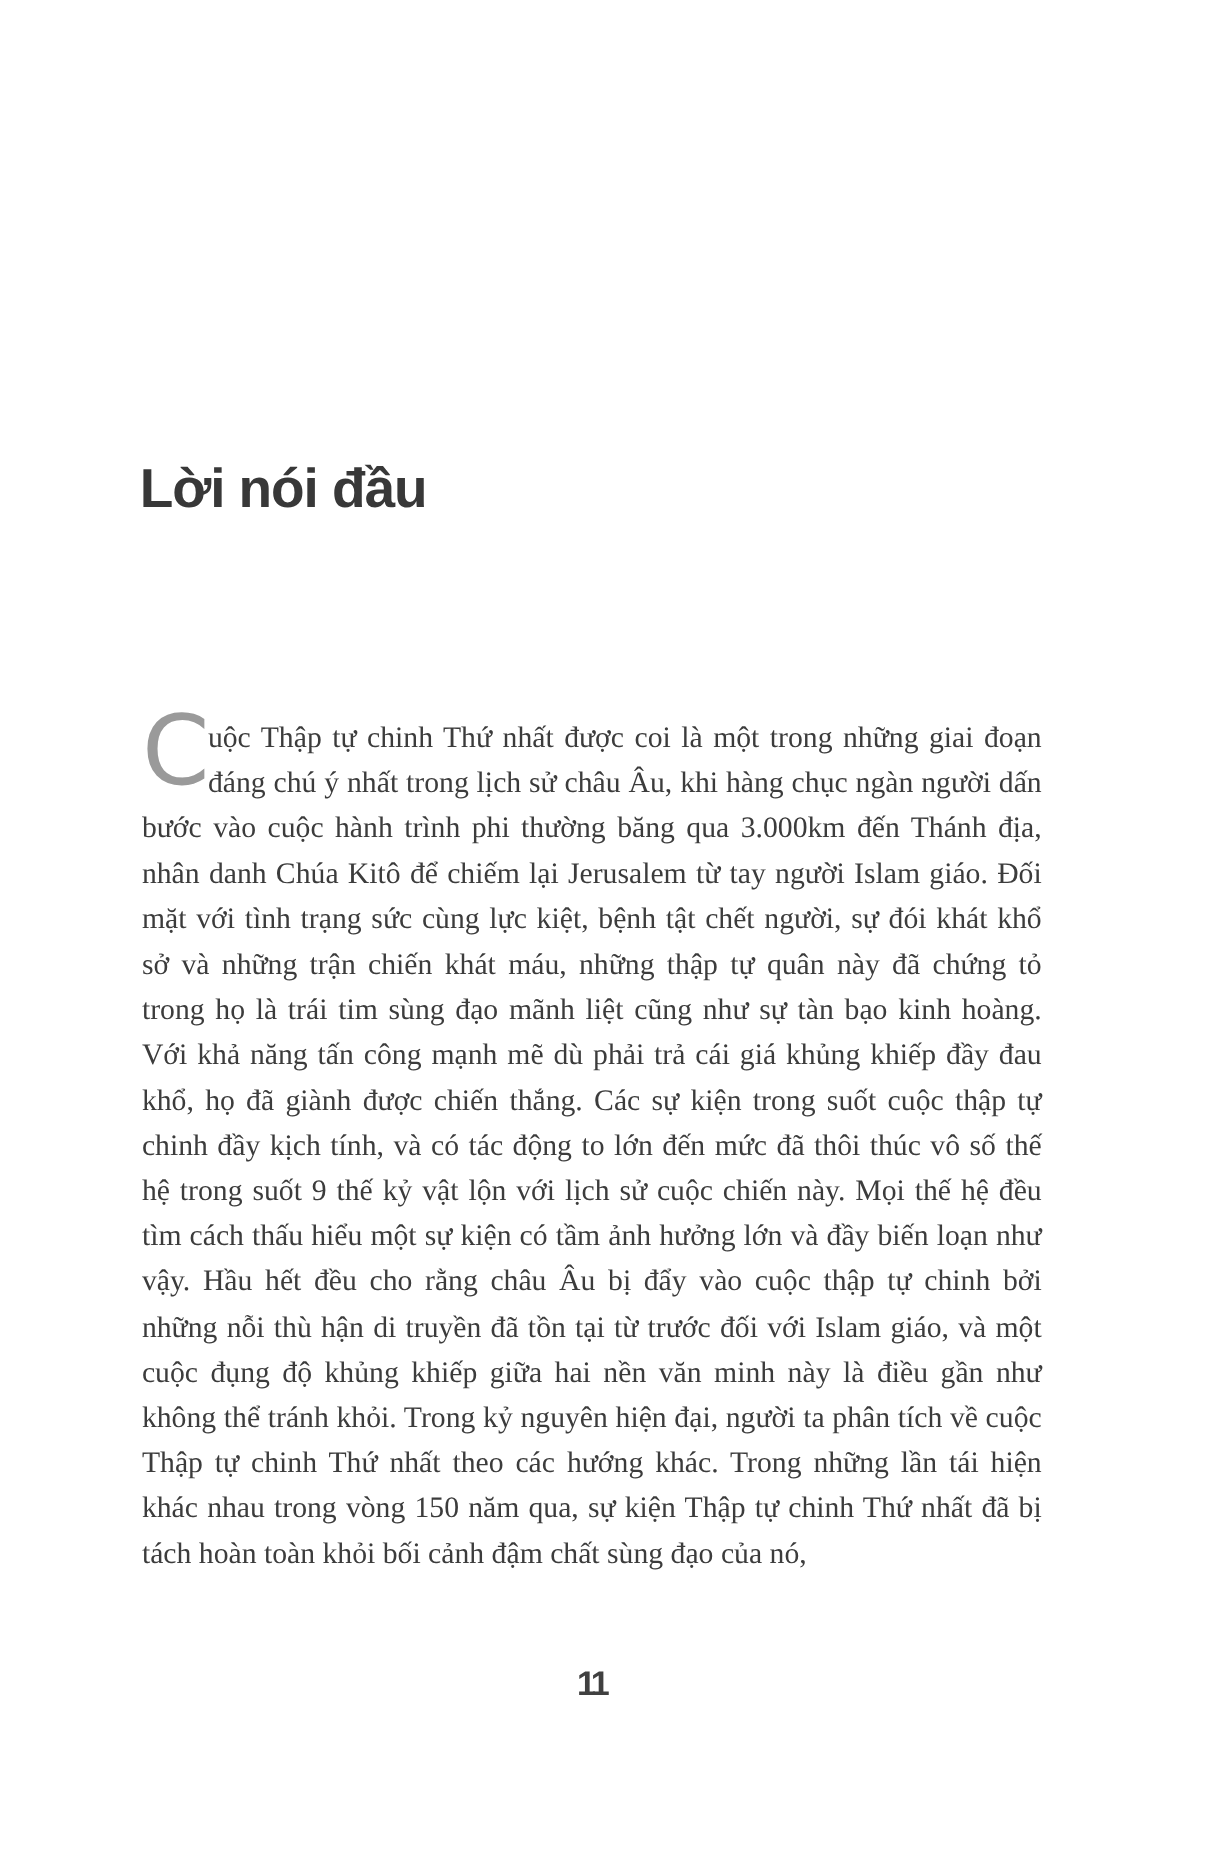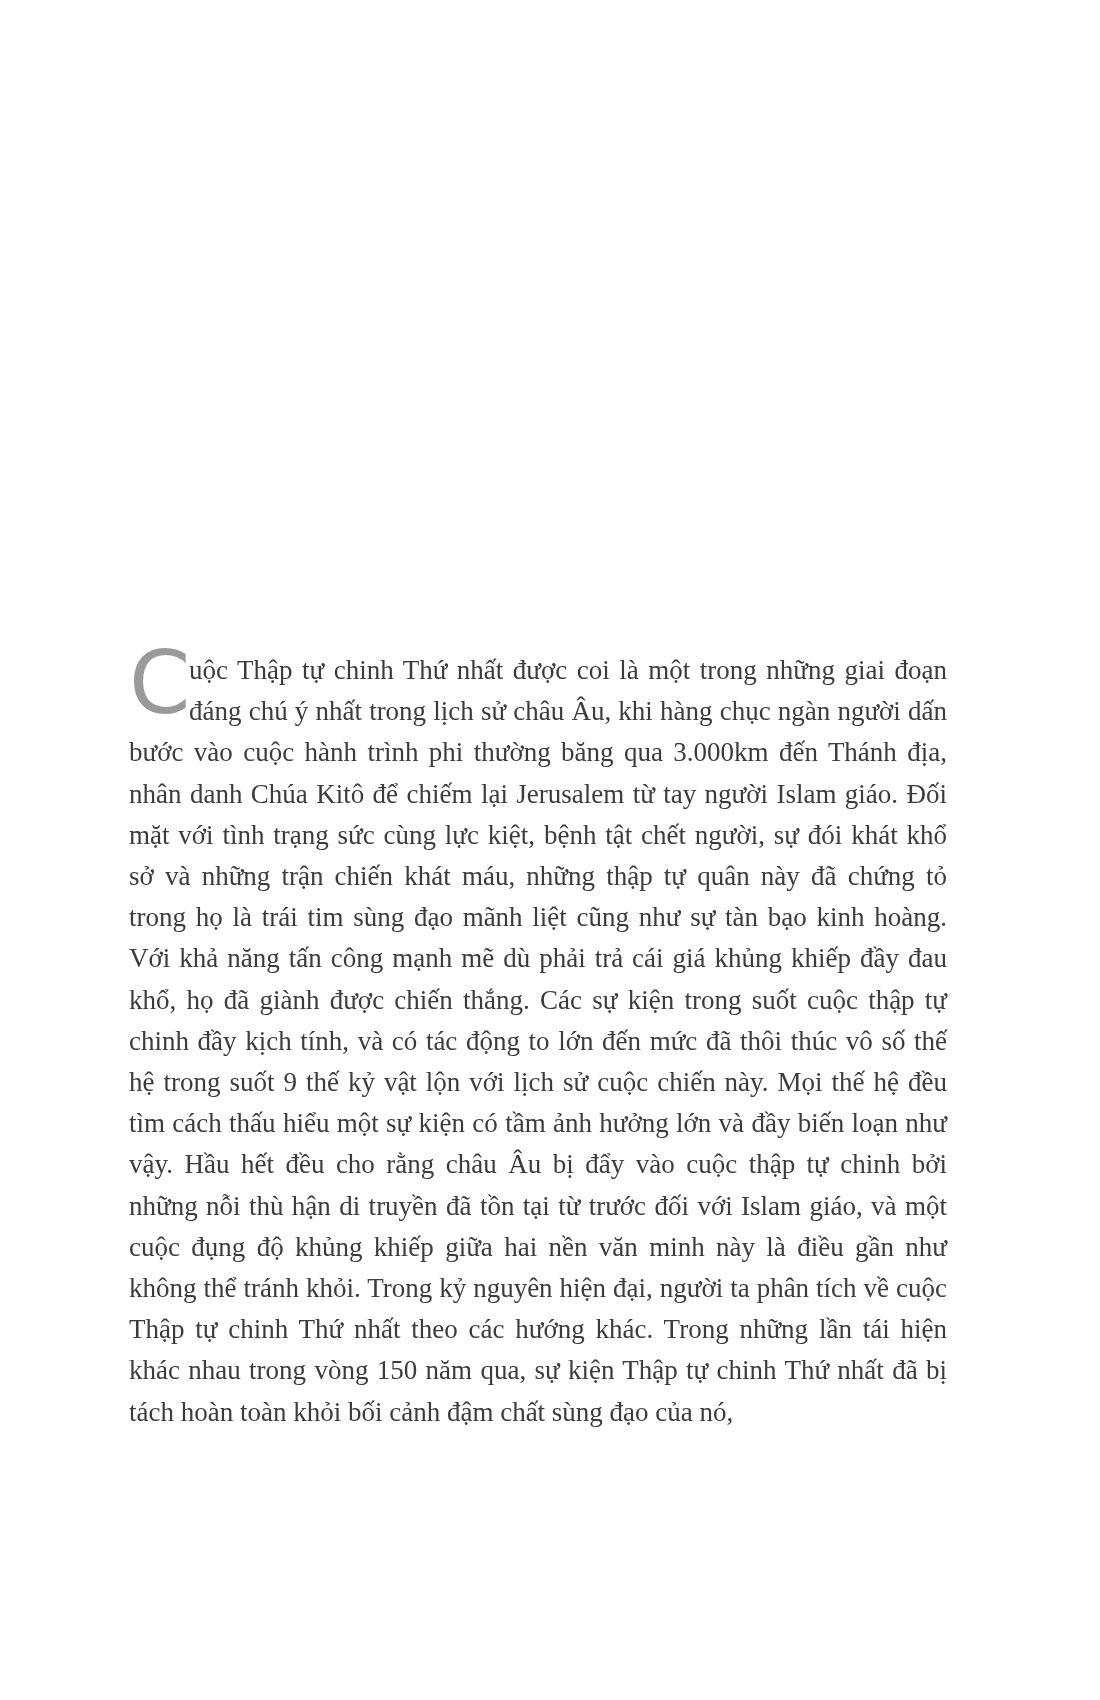--- a/index.html
+++ b/index.html
@@ -59,17 +59,19 @@
       line-height: 34px;
       letter-spacing: -3px;
       color: #404040;
     }
   </style>
 </head>
 <body>
 
 <div class="page">
 
+  <h1 class="chapter-title">Lời nói đầu</h1>
 
   <div class="body-text"><span class="drop-cap">C</span><span>uộc Thập tự chinh Thứ nhất được coi là một trong những giai đoạn đáng chú ý nhất trong lịch sử châu Âu, khi hàng chục ngàn người dấn bước vào cuộc hành trình phi thường băng qua 3.000km đến Thánh địa, nhân danh Chúa Kitô để chiếm lại Jerusalem từ tay người Islam giáo. Đối mặt với tình trạng sức cùng lực kiệt, bệnh tật chết người, sự đói khát khổ sở và những trận chiến khát máu, những thập tự quân này đã chứng tỏ trong họ là trái tim sùng đạo mãnh liệt cũng như sự tàn bạo kinh hoàng. Với khả năng tấn công mạnh mẽ dù phải trả cái giá khủng khiếp đầy đau khổ, họ đã giành được chiến thắng. Các sự kiện trong suốt cuộc thập tự chinh đầy kịch tính, và có tác động to lớn đến mức đã thôi thúc vô số thế hệ trong suốt 9 thế kỷ vật lộn với lịch sử cuộc chiến này. Mọi thế hệ đều tìm cách thấu hiểu một sự kiện có tầm ảnh hưởng lớn và đầy biến loạn như vậy. Hầu hết đều cho rằng châu Âu bị đẩy vào cuộc thập tự chinh bởi những nỗi thù hận di truyền đã tồn tại từ trước đối với Islam giáo, và một cuộc đụng độ khủng khiếp giữa hai nền văn minh này là điều gần như không thể tránh khỏi. Trong kỷ nguyên hiện đại, người ta phân tích về cuộc Thập tự chinh Thứ nhất theo các hướng khác. Trong những lần tái hiện khác nhau trong vòng 150 năm qua, sự kiện Thập tự chinh Thứ nhất đã bị tách hoàn toàn khỏi bối cảnh đậm chất sùng đạo của nó,</span></div>
 
+  <div class="page-number">11</div>
 
 </div>
 
 </body></html>

